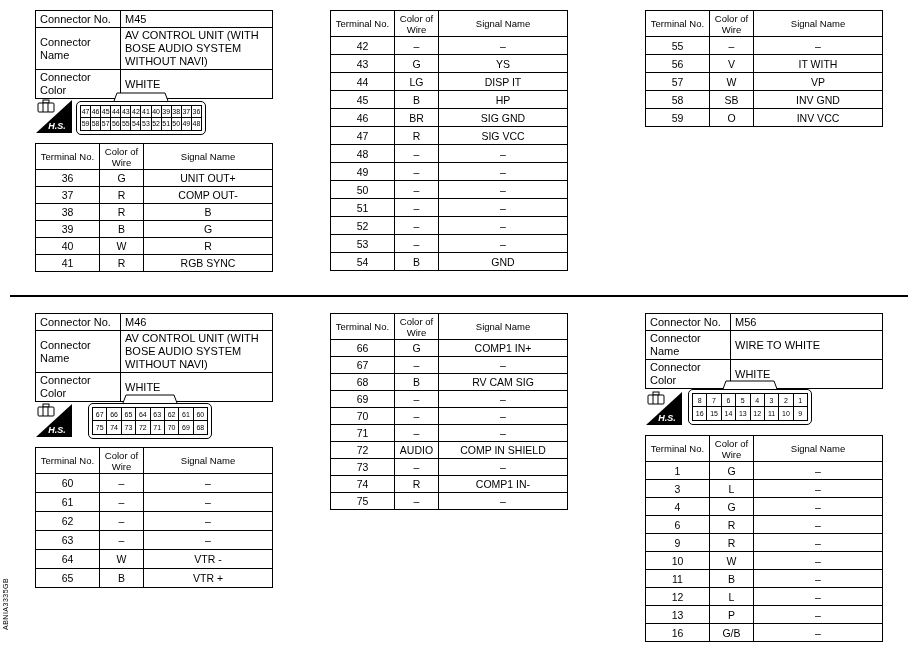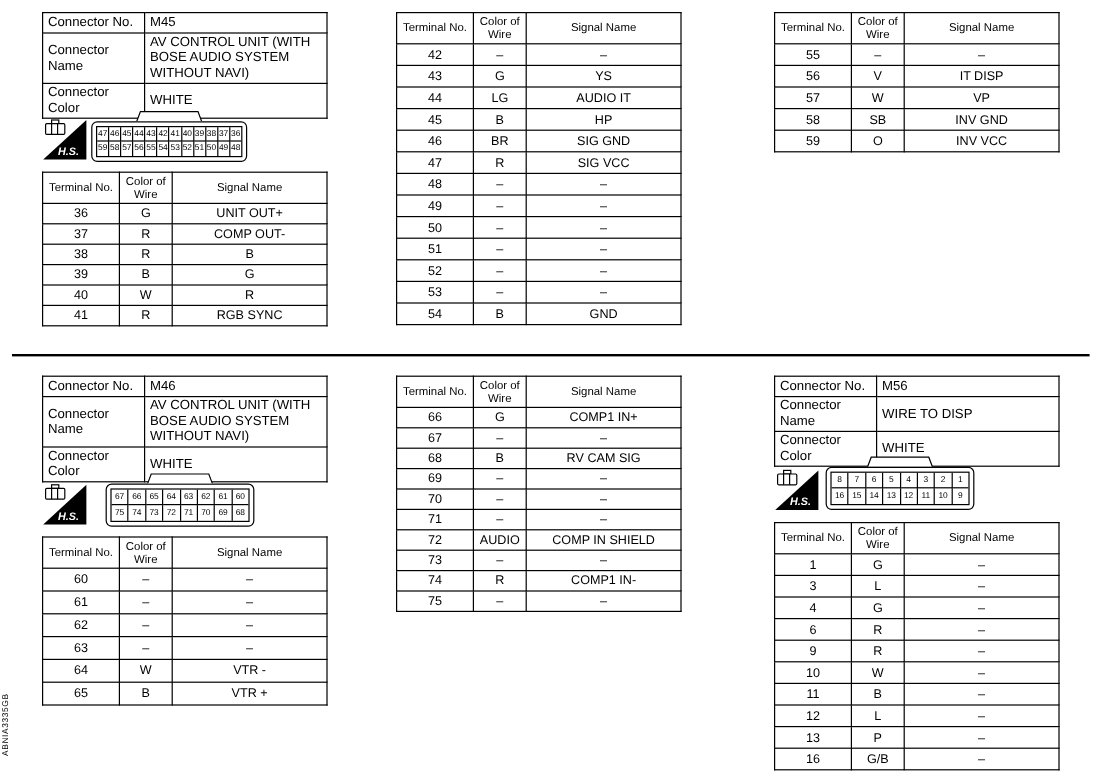--- a/index.html
+++ b/index.html
@@ -214,21 +214,21 @@
           <td>–</td>
         </tr>
         <tr>
           <td>43</td>
           <td>G</td>
           <td>YS</td>
         </tr>
         <tr>
           <td>44</td>
           <td>LG</td>
-          <td>AUDIO IT</td>
+          <td>DISP IT</td>
         </tr>
         <tr>
           <td>45</td>
           <td>B</td>
           <td>HP</td>
         </tr>
         <tr>
           <td>46</td>
           <td>BR</td>
           <td>SIG GND</td>
@@ -291,21 +291,21 @@
     </thead>
     <tbody>
         <tr>
           <td>55</td>
           <td>–</td>
           <td>–</td>
         </tr>
         <tr>
           <td>56</td>
           <td>V</td>
-          <td>IT DISP</td>
+          <td>IT WITH</td>
         </tr>
         <tr>
           <td>57</td>
           <td>W</td>
           <td>VP</td>
         </tr>
         <tr>
           <td>58</td>
           <td>SB</td>
           <td>INV GND</td>
@@ -501,21 +501,21 @@
         <col style="width:85px">
         <col style="width:152px">
       </colgroup>
     <tbody>
       <tr style="height:17px">
         <td>Connector No.</td>
         <td>M56</td>
       </tr>
       <tr style="height:17px">
         <td>Connector Name</td>
-        <td>WIRE TO DISP</td>
+        <td>WIRE TO WHITE</td>
       </tr>
       <tr style="height:17px">
         <td>Connector Color</td>
         <td>WHITE</td>
       </tr>
     </tbody>
   </table>
 
   <div class="hs-icon" id="hs-m56">
     <svg width="38" height="36" viewBox="0 0 38 36">

